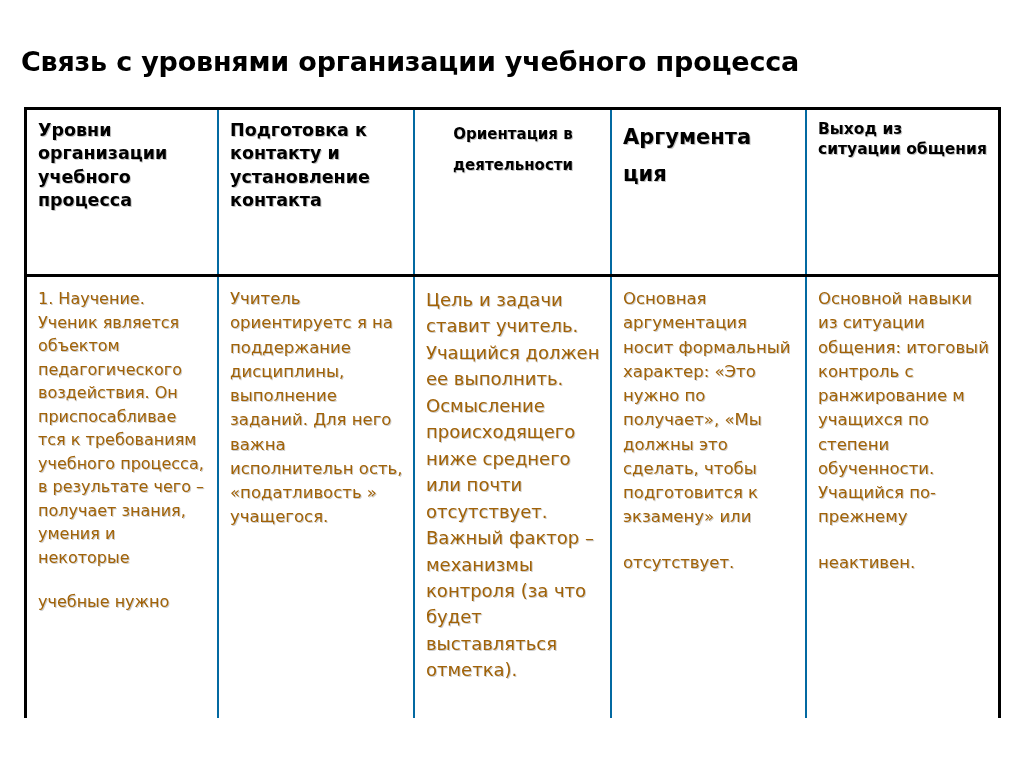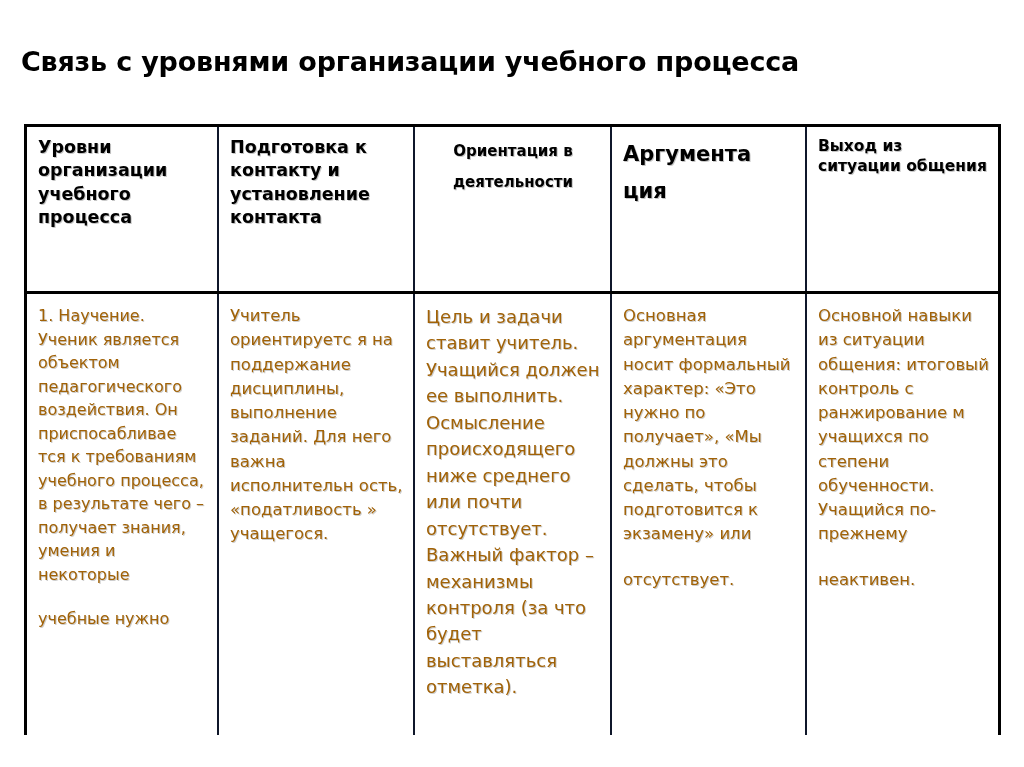--- a/index.html
+++ b/index.html
@@ -27,39 +27,39 @@
     font-weight: bold;
     letter-spacing: -0.2px;
     color: #000;
     white-space: nowrap;
   }
 
   
   .table-wrap {
     position: absolute;
     left: 24px;
-    top: 124px;
+    top: 107px;
     width: 977px;
     height: 611px;
     border: 3px solid #000;
     box-sizing: border-box;
     background: #fff;
   }
 
   .table {
     width: 100%;
     height: 100%;
     border-collapse: collapse;
     table-layout: fixed;
     box-sizing: border-box;
   }
 
   .table td {
     vertical-align: top;
-    border-left: 2px solid #0f172a;
+    border-left: 2px solid #0369a1;
     padding: 0;
     background: #fff;
   }
   .table td:first-child { border-left: none; }
 
   
   col.c1 { width: 191px; }
   col.c2 { width: 196px; }
   col.c3 { width: 197px; }
   col.c4 { width: 195px; }

